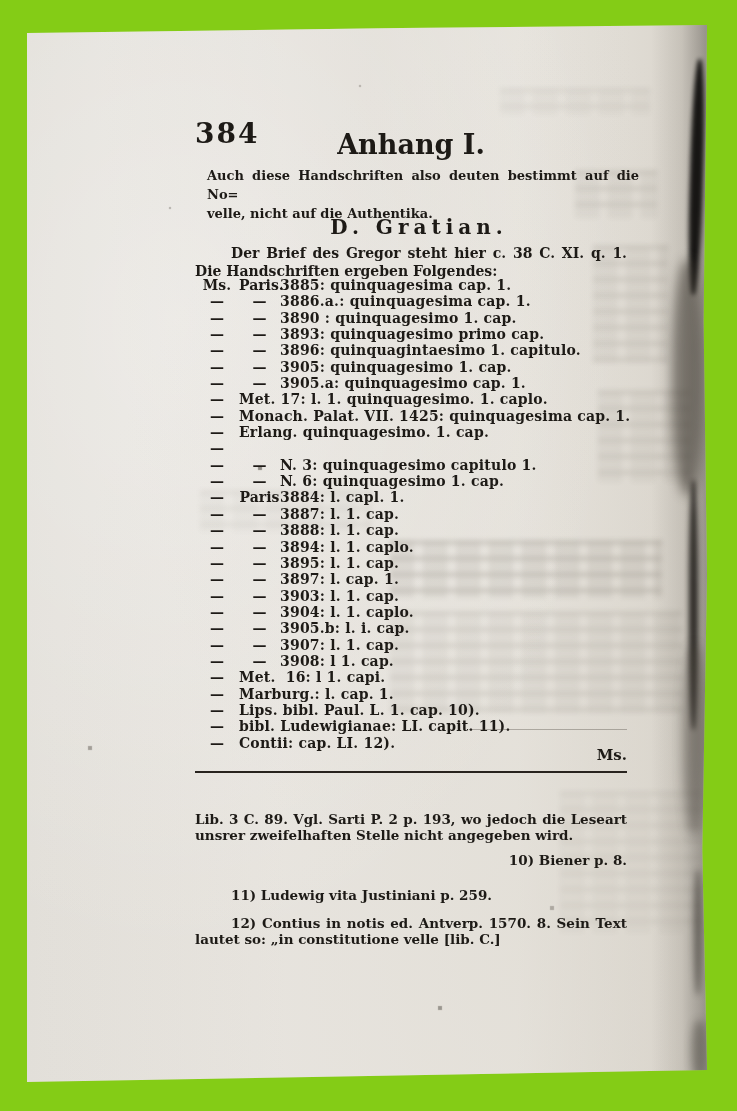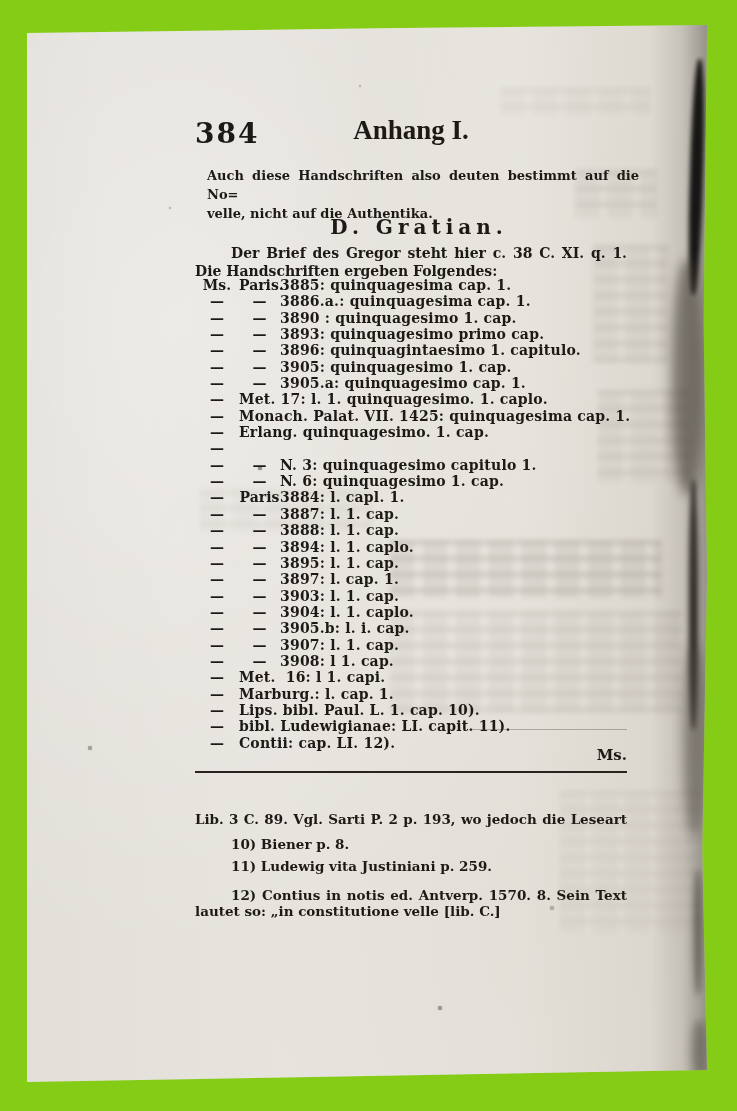--- a/index.html
+++ b/index.html
@@ -52,41 +52,41 @@
       232px 442px 1px 1px rgba(52,47,40,.5),
       62px 722px 1px 1px rgba(52,47,40,.38),
       412px 982px 1px 1px rgba(52,47,40,.42),
       142px 182px 1px 0 rgba(52,47,40,.32),
       524px 882px 1px 1px rgba(52,47,40,.3),
       332px 60px 1px 0 rgba(52,47,40,.3);}
 
   
   .content{position:absolute;left:168px;top:0;width:432px;color:#1d1a16;}
   .pagenum{position:absolute;top:92px;left:0;font-size:28px;font-weight:bold;letter-spacing:2px;}
-  .htitle{position:absolute;top:90px;left:0;width:100%;text-align:center;font-size:27px;font-weight:bold;font-family:Liberation Serif, serif;}
+  .htitle{position:absolute;top:104px;left:0;width:100%;text-align:center;font-size:27px;font-weight:bold;}
   .intro{position:absolute;top:141px;left:12px;width:100%;font-size:13px;font-weight:bold;line-height:19px;}
   .jl{text-align:justify;text-align-last:justify;}
   .section-title{position:absolute;top:190px;left:8px;width:100%;text-align:center;font-size:20px;font-weight:bold;letter-spacing:5px;}
   .para{position:absolute;top:220px;left:0;width:100%;font-size:14px;font-weight:bold;line-height:17.5px;}
   .para .ind{padding-left:36px;}
 
   .mslist{position:absolute;top:252px;left:0;width:100%;font-size:14px;font-weight:bold;}
   .msrow{display:flex;align-items:baseline;height:16.35px;line-height:16.35px;}
   .ca{display:inline-block;width:44px;text-align:center;flex:0 0 44px;}
   .cb{display:inline-block;width:41px;text-align:center;flex:0 0 41px;}
   .ct{white-space:pre;letter-spacing:0.2px;}
 
   .fn11-stroke{position:absolute;top:704px;left:274px;width:158px;height:1px;background:rgba(70,64,55,0.35);}
   .catchword{position:absolute;top:721px;left:0;width:100%;text-align:right;font-size:15px;font-weight:bold;}
   .rule{position:absolute;top:746px;left:0;width:100%;height:2px;background:#28231e;}
 
   .footnotes{position:absolute;top:786px;left:0;width:100%;font-size:13.5px;font-weight:bold;line-height:16.2px;}
   .fn-block{margin:0 0 9px 0;}
   .fn-item{padding-left:36px;}
-  .fn-item.tight{margin-bottom:6px;}
+  .fn-item.tight{margin-bottom:18px;text-align:right;}
   .fn-item.gap{margin-bottom:12px;}
 </style>
 </head>
 <body>
 
 <div class="stage">
   <div class="page">
 
     <div class="ghost weak" style="left:473px;top:63px;width:150px;height:27px;"></div>
     <div class="ghost" style="left:548px;top:145px;width:82px;height:48px;"></div>
@@ -261,20 +261,21 @@
           </div>
         </div>
 
       <div class="fn11-stroke"></div>
       <div class="catchword">Ms.</div>
       <div class="rule"></div>
 
       <div class="footnotes">
         <div class="fn-block">
           <div class="jl">Lib. 3 C. 89. Vgl. Sarti P. 2 p. 193, wo jedoch die Leseart</div>
+          <div>unsrer zweifelhaften Stelle nicht angegeben wird.</div>
         </div>
         <div class="fn-item tight">10) Biener p. 8.</div>
         <div class="fn-item gap">11) Ludewig vita Justiniani p. 259.</div>
         <div>
           <div class="jl fn-item">12) Contius in notis ed. Antverp. 1570. 8. Sein Text</div>
           <div>lautet so: „in constitutione velle [lib. C.]</div>
         </div>
       </div>
 
     </div>

